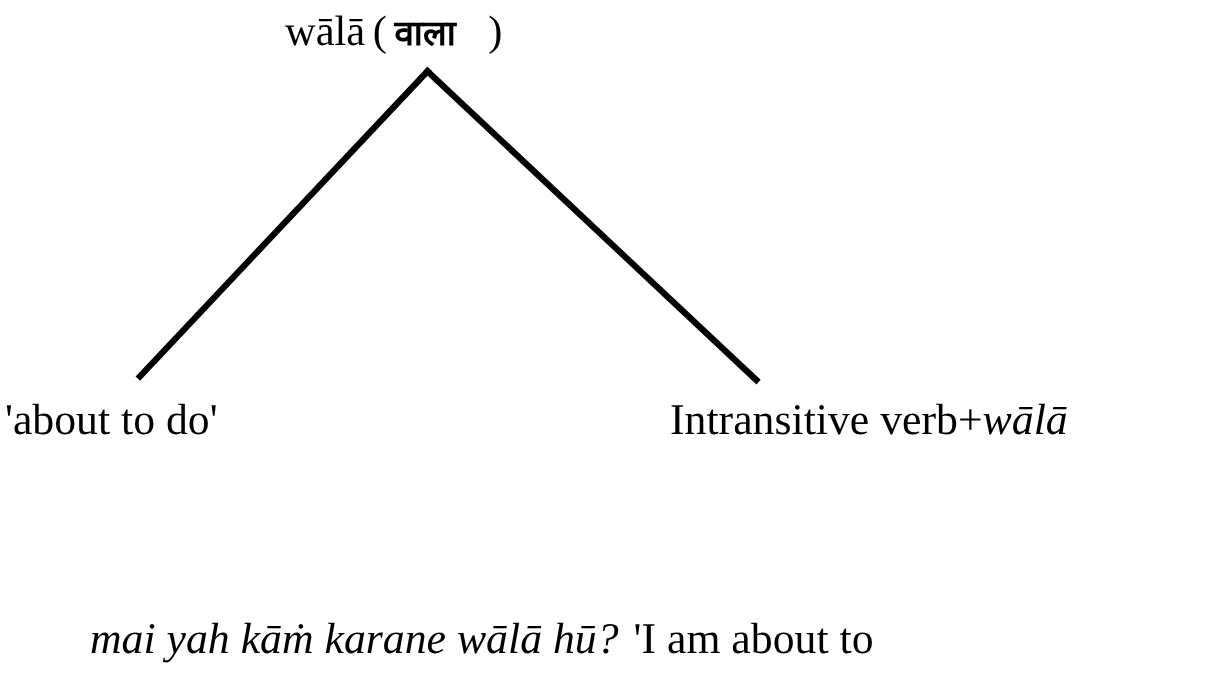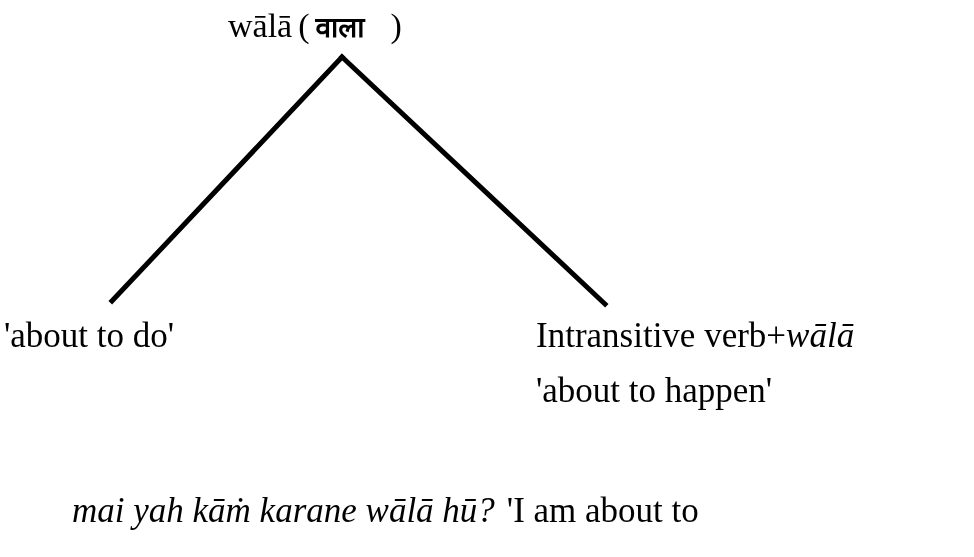--- a/index.html
+++ b/index.html
@@ -115,20 +115,19 @@
   </svg>
 
   <div class="branch-col branch-left">
     <div class="line">'about to do'</div>
   </div>
 
   <div class="branch-col branch-right">
     <div class="line">
       <span>Intransitive verb+</span><span class="it">wālā</span>
     </div>
-    <div class="line">'about to happen'</div>
   </div>
 
   <div class="example-line">
     <span class="sentence">mai yah kāṁ karane wālā hū?</span><span class="gap-gloss"></span><span class="gloss">'I am about to</span>
   </div>
 
 </div>
 
 </body></html>

